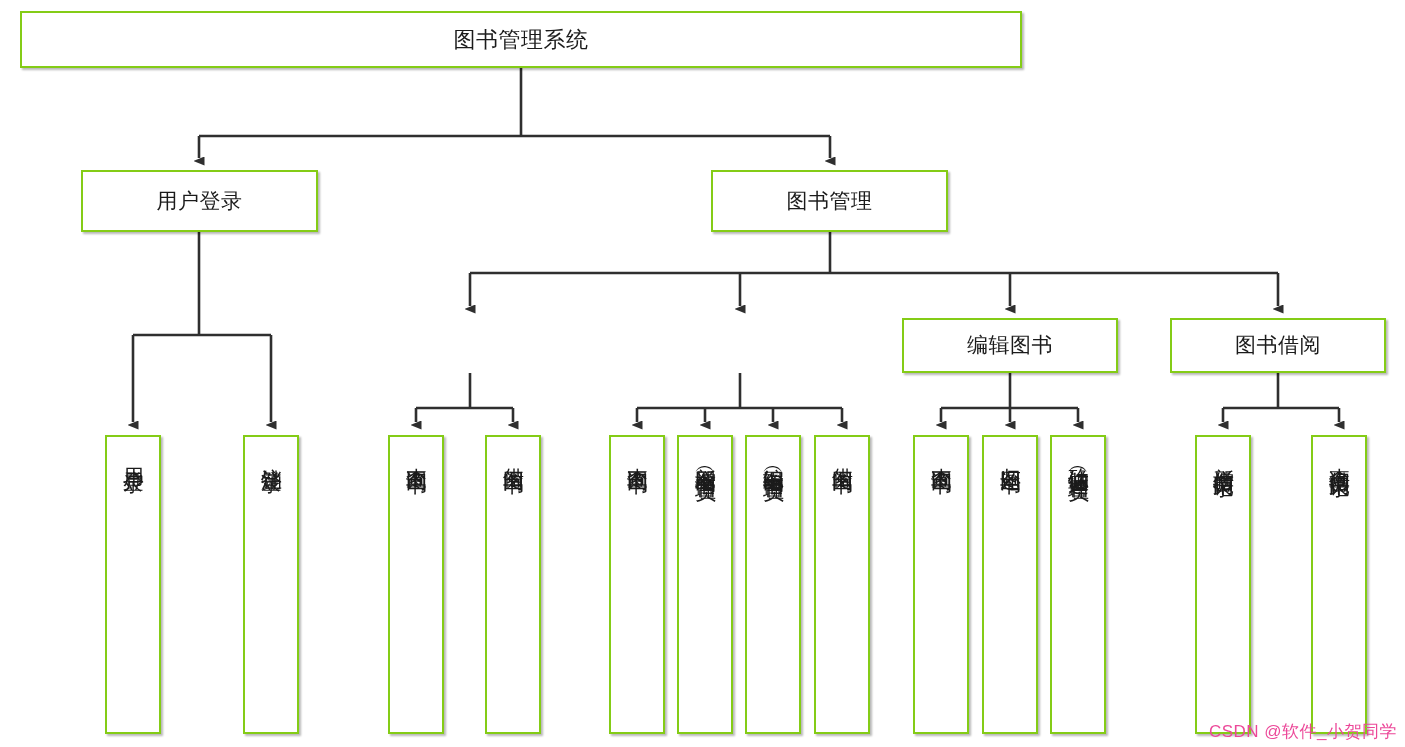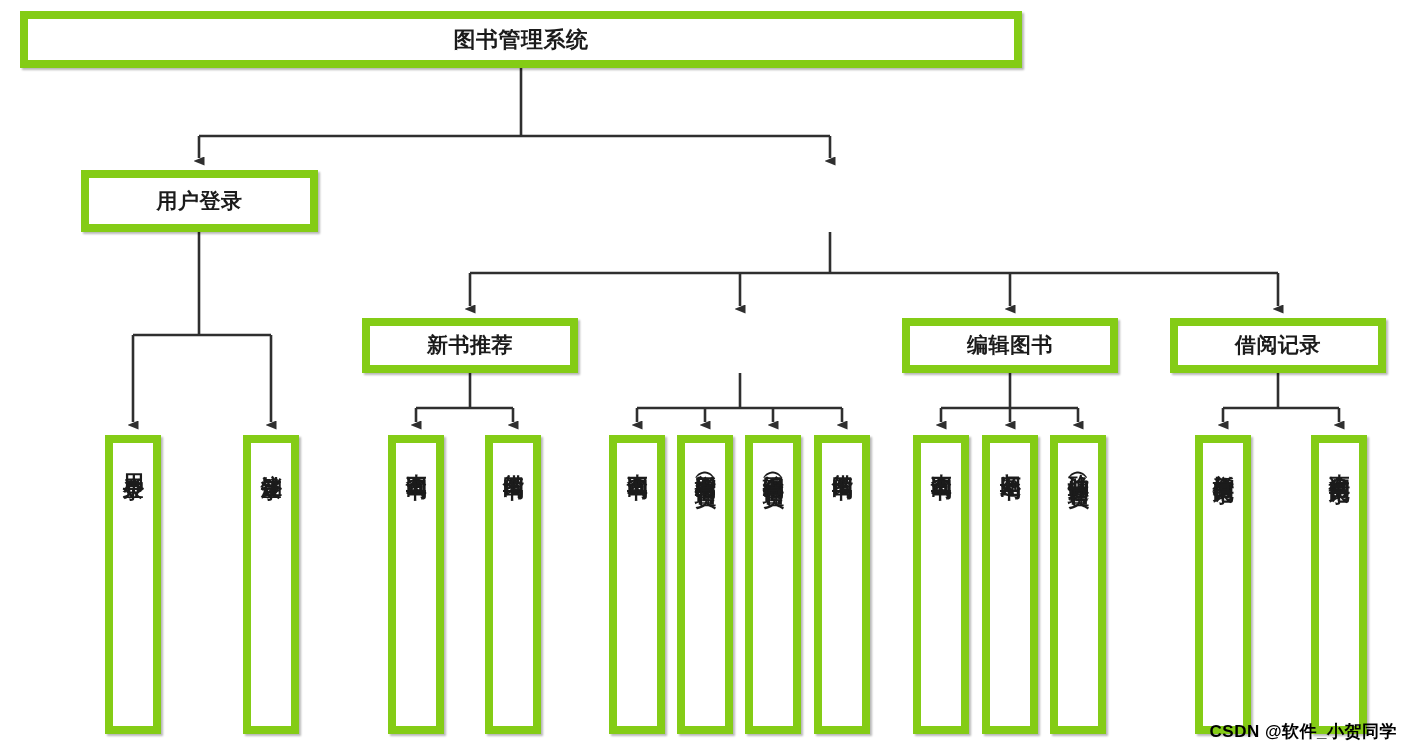--- a/index.html
+++ b/index.html
@@ -22,28 +22,27 @@
     left: 0;
     top: 0;
     width: 1405px;
     height: 747px;
     pointer-events: none;
   }
   .node {
     position: absolute;
     box-sizing: border-box;
     background: #ffffff;
-    border: 8px solid #84cc16;
+    border: 2px solid #84cc16;
     box-shadow: 2px 2px 2px rgba(0,0,0,0.28);
     display: flex;
     align-items: center;
     justify-content: center;
     color: #1b1b1b;
     z-index: 2;
-    font-weight: bold;
   }
   .node-label {
     font-size: 21px;
     line-height: 1.05;
     letter-spacing: 0.5px;
     white-space: nowrap;
   }
   .node.root .node-label { font-size: 22px; }
   .node.vert {
     align-items: flex-start;
@@ -57,25 +56,24 @@
     line-height: 1.18;
     letter-spacing: 2px;
     white-space: normal;
     max-height: 100%;
   }
   .watermark {
     position: absolute;
     right: 8px;
     bottom: 4px;
     font-size: 17px;
-    color: #000000;
+    color: #ec4899;
     letter-spacing: 0.5px;
     z-index: 5;
     white-space: nowrap;
-    font-weight: bold;
   }
 </style>
 </head>
 <body>
 
 <div id="canvas">
 
   <svg id="wires" viewBox="0 0 1405 747" xmlns="http://www.w3.org/2000/svg">
     <defs>
       <marker id="arrow" markerWidth="9" markerHeight="11" refX="1.5" refY="5.5" orient="auto" markerUnits="userSpaceOnUse">
@@ -126,29 +124,29 @@
     </g>
   </svg>
 
   <div class="node root" style="left:20px; top:11px; width:1002px; height:57px;">
     <span class="node-label">图书管理系统</span>
   </div>
 
   <div class="node" style="left:81px; top:170px; width:237px; height:62px;">
     <span class="node-label">用户登录</span>
   </div>
+  <div class="node" style="left:711px; top:170px; width:237px; height:62px;">
+    <span class="node-label">图书管理</span>
+  </div>
 
-  <div class="node" style="left:362px; top:318px; width:216px; height:55px;">
-    <span class="node-label">新书推荐</span>
-  </div>
   <div class="node" style="left:902px; top:318px; width:216px; height:55px;">
     <span class="node-label">编辑图书</span>
   </div>
   <div class="node" style="left:1170px; top:318px; width:216px; height:55px;">
-    <span class="node-label">借阅记录</span>
+    <span class="node-label">图书借阅</span>
   </div>
 
   <div class="node vert" style="left:105px; top:435px; width:56px; height:299px;">
     <span class="node-label">用户登录</span>
   </div>
   <div class="node vert" style="left:243px; top:435px; width:56px; height:299px;">
     <span class="node-label">注销登录</span>
   </div>
 
   <div class="node vert" style="left:388px; top:435px; width:56px; height:299px;">

